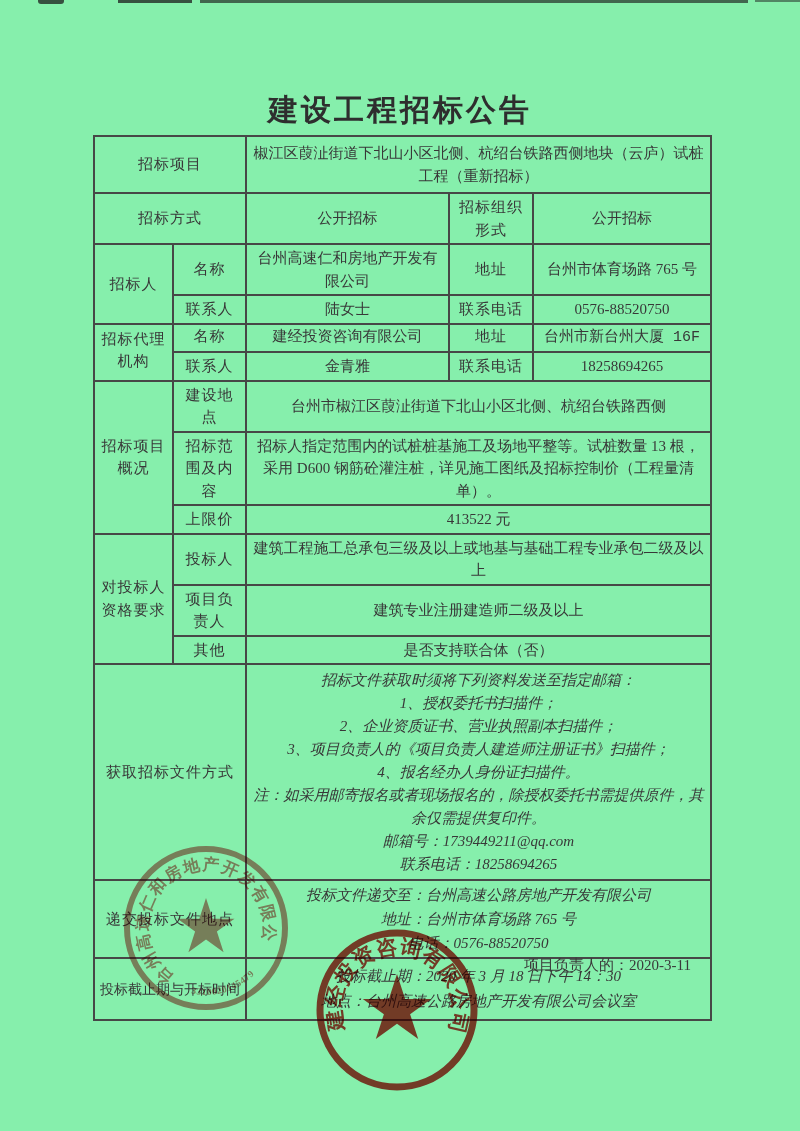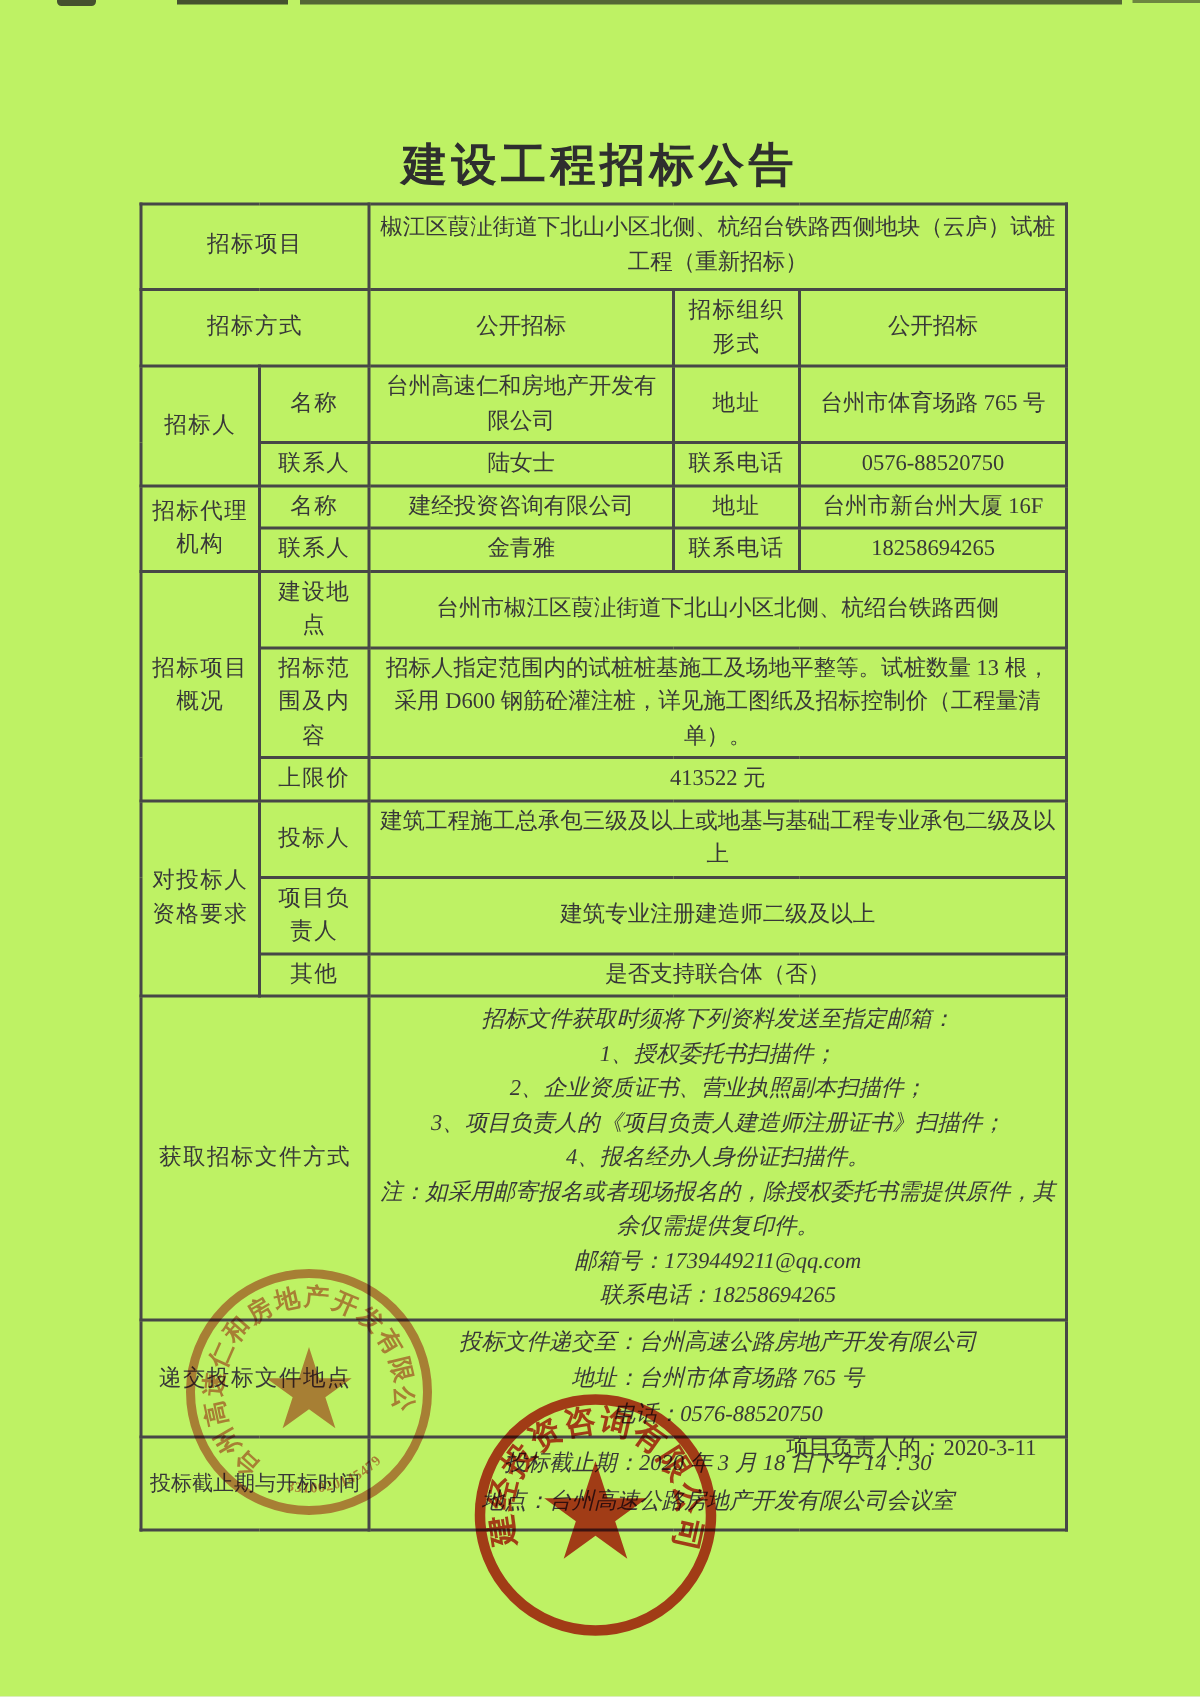--- a/index.html
+++ b/index.html
@@ -1,18 +1,18 @@
 <!DOCTYPE html>
 <html><head>
 <meta charset="utf-8">
 <style>
   html,body { margin:0; padding:0; background:#e8e8e8; }
   .page {
     position:relative; width:800px; height:1131px; margin:0 auto;
-    background:#bef264; overflow:hidden;
+    background:#86efac; overflow:hidden;
     font-family:"Liberation Serif","DejaVu Serif",serif;
     color:#353535;
   }
   
   .scan-edge { position:absolute; background:#1c1c1c; opacity:.75; }
   .se1 { left:38px;  top:0; width:26px;  height:4px; border-radius:0 0 3px 3px; }
   .se2 { left:118px; top:0; width:74px;  height:3px; }
   .se3 { left:200px; top:0; width:548px; height:3px; opacity:.65; }
   .se4 { left:755px; top:0; width:45px;  height:2px; opacity:.5; }
 
@@ -30,22 +30,22 @@
   .doc-table td {
     border:2px solid #474747; text-align:center; vertical-align:middle;
     padding:2px 4px; overflow:hidden;
   }
   .lbl { letter-spacing:1px; }
   .lbl-tight { font-size:14px; white-space:nowrap; letter-spacing:0; padding:2px 0; }
   .val-left { text-align:left; vertical-align:top; padding:5px 8px 0 10px;font-style:italic; }
   .ob-line { line-height:23px; }
   .sb-line { line-height:24px; }
   .dl-line { line-height:25px; }
-  .r1  { height:57px;font-family:Liberation Mono, monospace; } .r2  { height:47px; } .r3  { height:50px; }
-  .r4  { height:26px; } .r5  { height:27px; } .r6  { height:26px; }
+  .r1  { height:57px; } .r2  { height:47px; } .r3  { height:50px; }
+  .r4  { height:26px; } .r5  { height:27px;font-family:Liberation Mono, monospace; } .r6  { height:26px; }
   .r7  { height:27px; } .r8  { height:52px;padding-left:20px; } .r9  { height:27px; }
   .r10 { height:27px; } .r11 { height:47px; } .r12 { height:28px; }
   .r13 { height:216px;} .r14 { height:74px; } .r15 { height:62px;padding-left:24px; }
 
   .signature {
     position:absolute; left:145px; top:924px;
     font-size:17px; letter-spacing:1.5px; color:#3a3a3a;
   }
   .publish {
     position:absolute; left:524px; top:956px;

